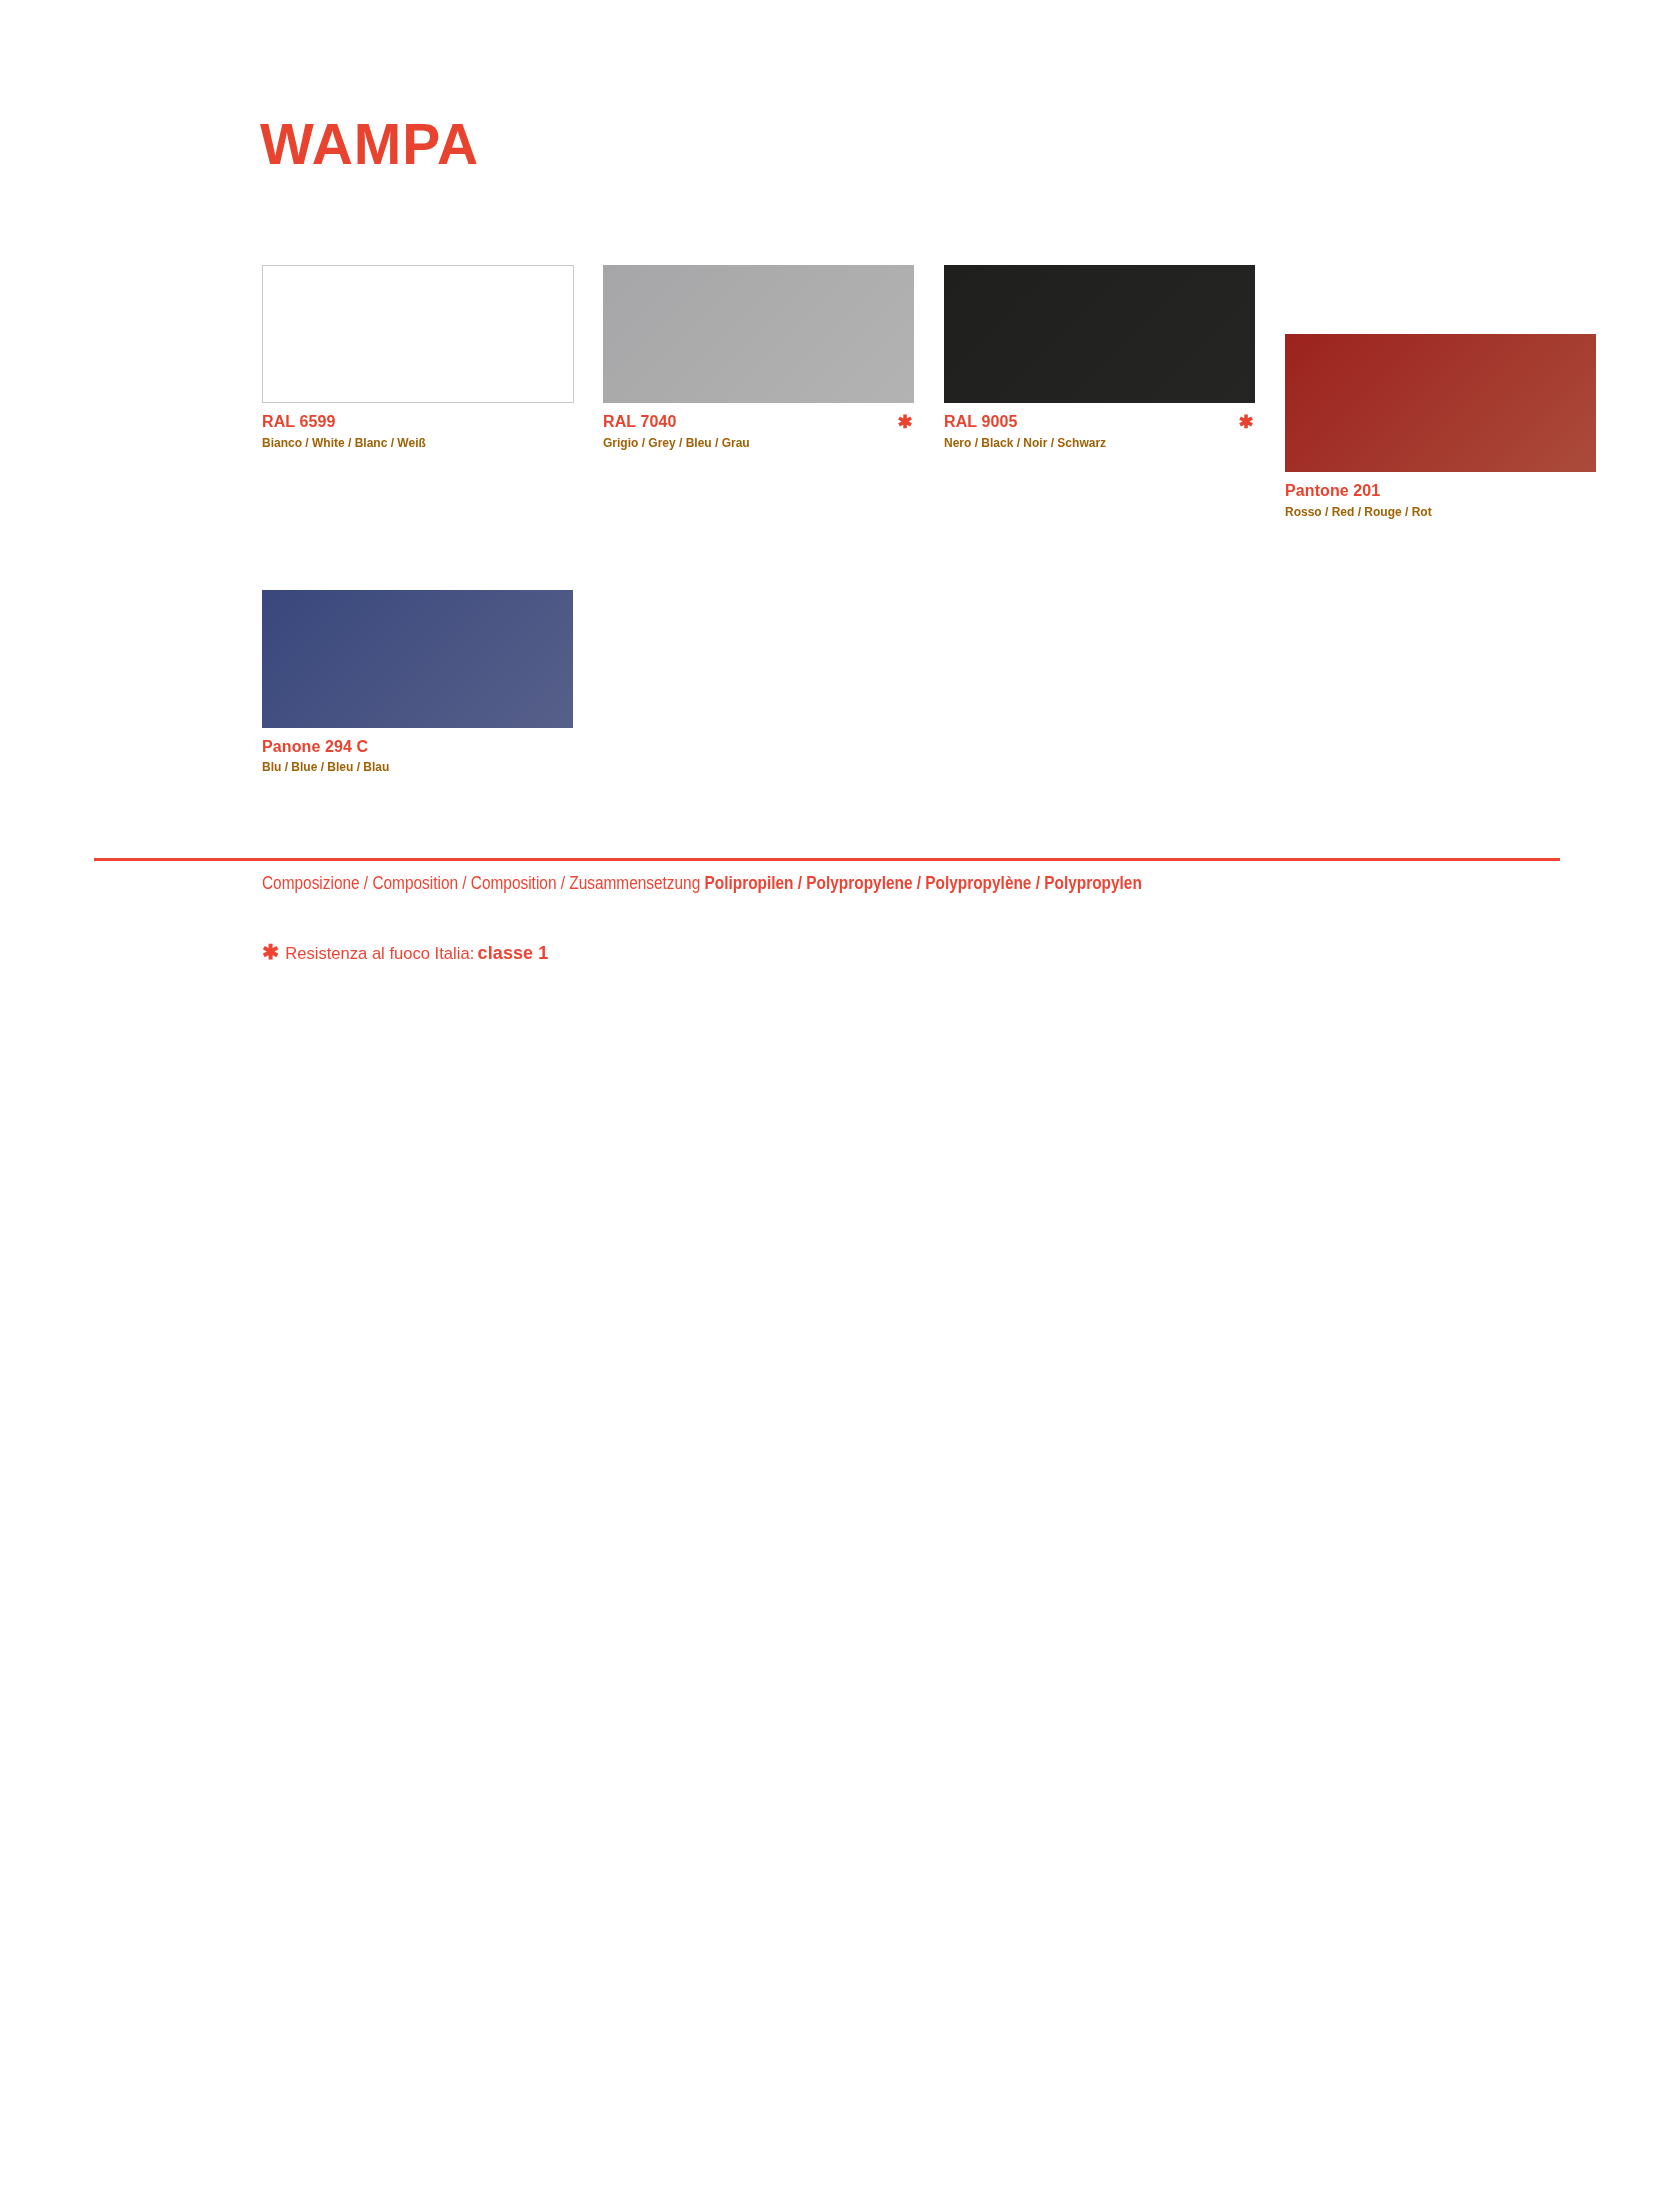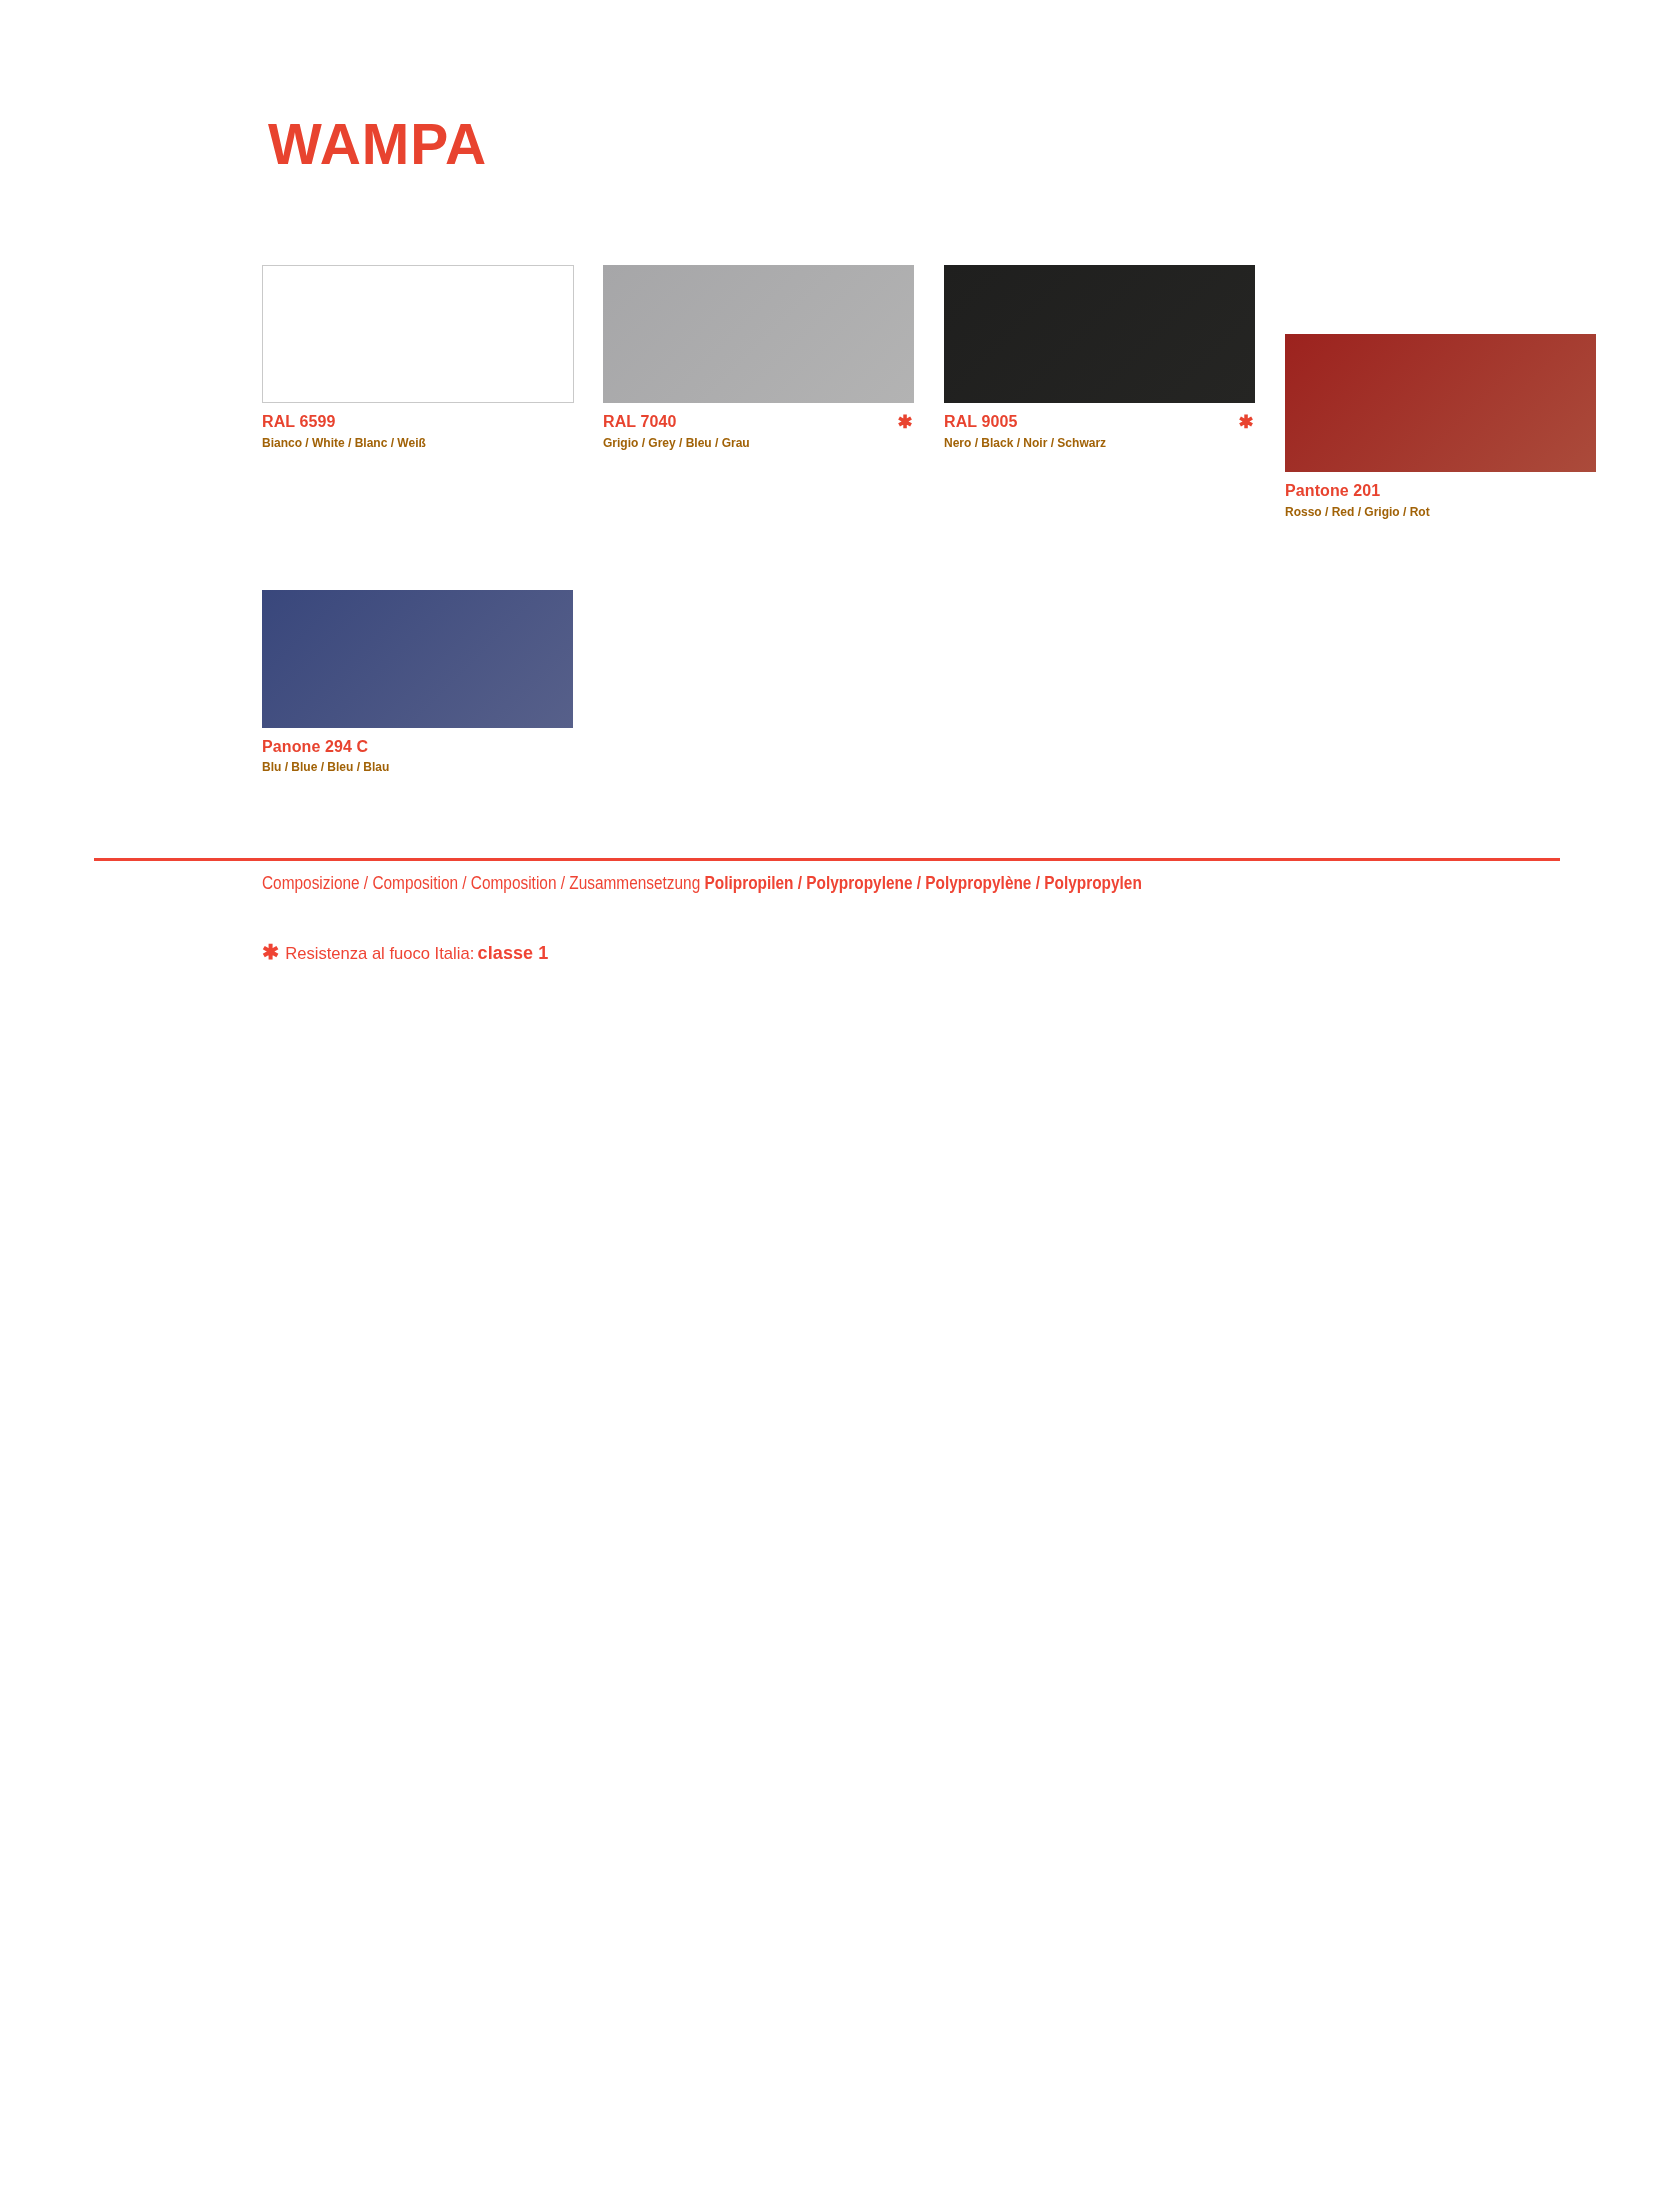--- a/index.html
+++ b/index.html
@@ -13,21 +13,21 @@
     height: 2205px;
     position: relative;
     font-family: "Liberation Sans", sans-serif;
     -webkit-font-smoothing: antialiased;
     overflow: hidden;
   }
 
   
   .page-title {
     position: absolute;
-    left: 268px;
+    left: 260px;
     top: 78px;
     font-size: 57px;
     font-weight: 700;
     letter-spacing: 1px;
     color: #e8432f;
     line-height: 1.0;
     white-space: nowrap;
   }
 
   
@@ -194,21 +194,21 @@
     </div>
   </div>
 
   <div class="swatch-cell row2">
     <div class="swatch-chip" id="chip-4" style="background: linear-gradient(135deg, rgb(156, 34, 30) 0%, rgb(171, 75, 59) 100%);"></div>
     <div class="swatch-caption">
       <div class="caption-top">
         <span class="swatch-code">Pantone 201</span>
         <span class="swatch-star empty"></span>
       </div>
-      <div class="swatch-names">Rosso / Red / Grigio / Rot</div>
+      <div class="swatch-names">Rosso / Red / Rouge / Rot</div>
     </div>
   </div>
 
   <div class="swatch-cell row2">
     <div class="swatch-chip" id="chip-5" style="background: linear-gradient(135deg, rgb(57, 71, 124) 0%, rgb(87, 96, 138) 100%);"></div>
     <div class="swatch-caption">
       <div class="caption-top">
         <span class="swatch-code">Panone 294 C</span>
         <span class="swatch-star empty"></span>
       </div>

